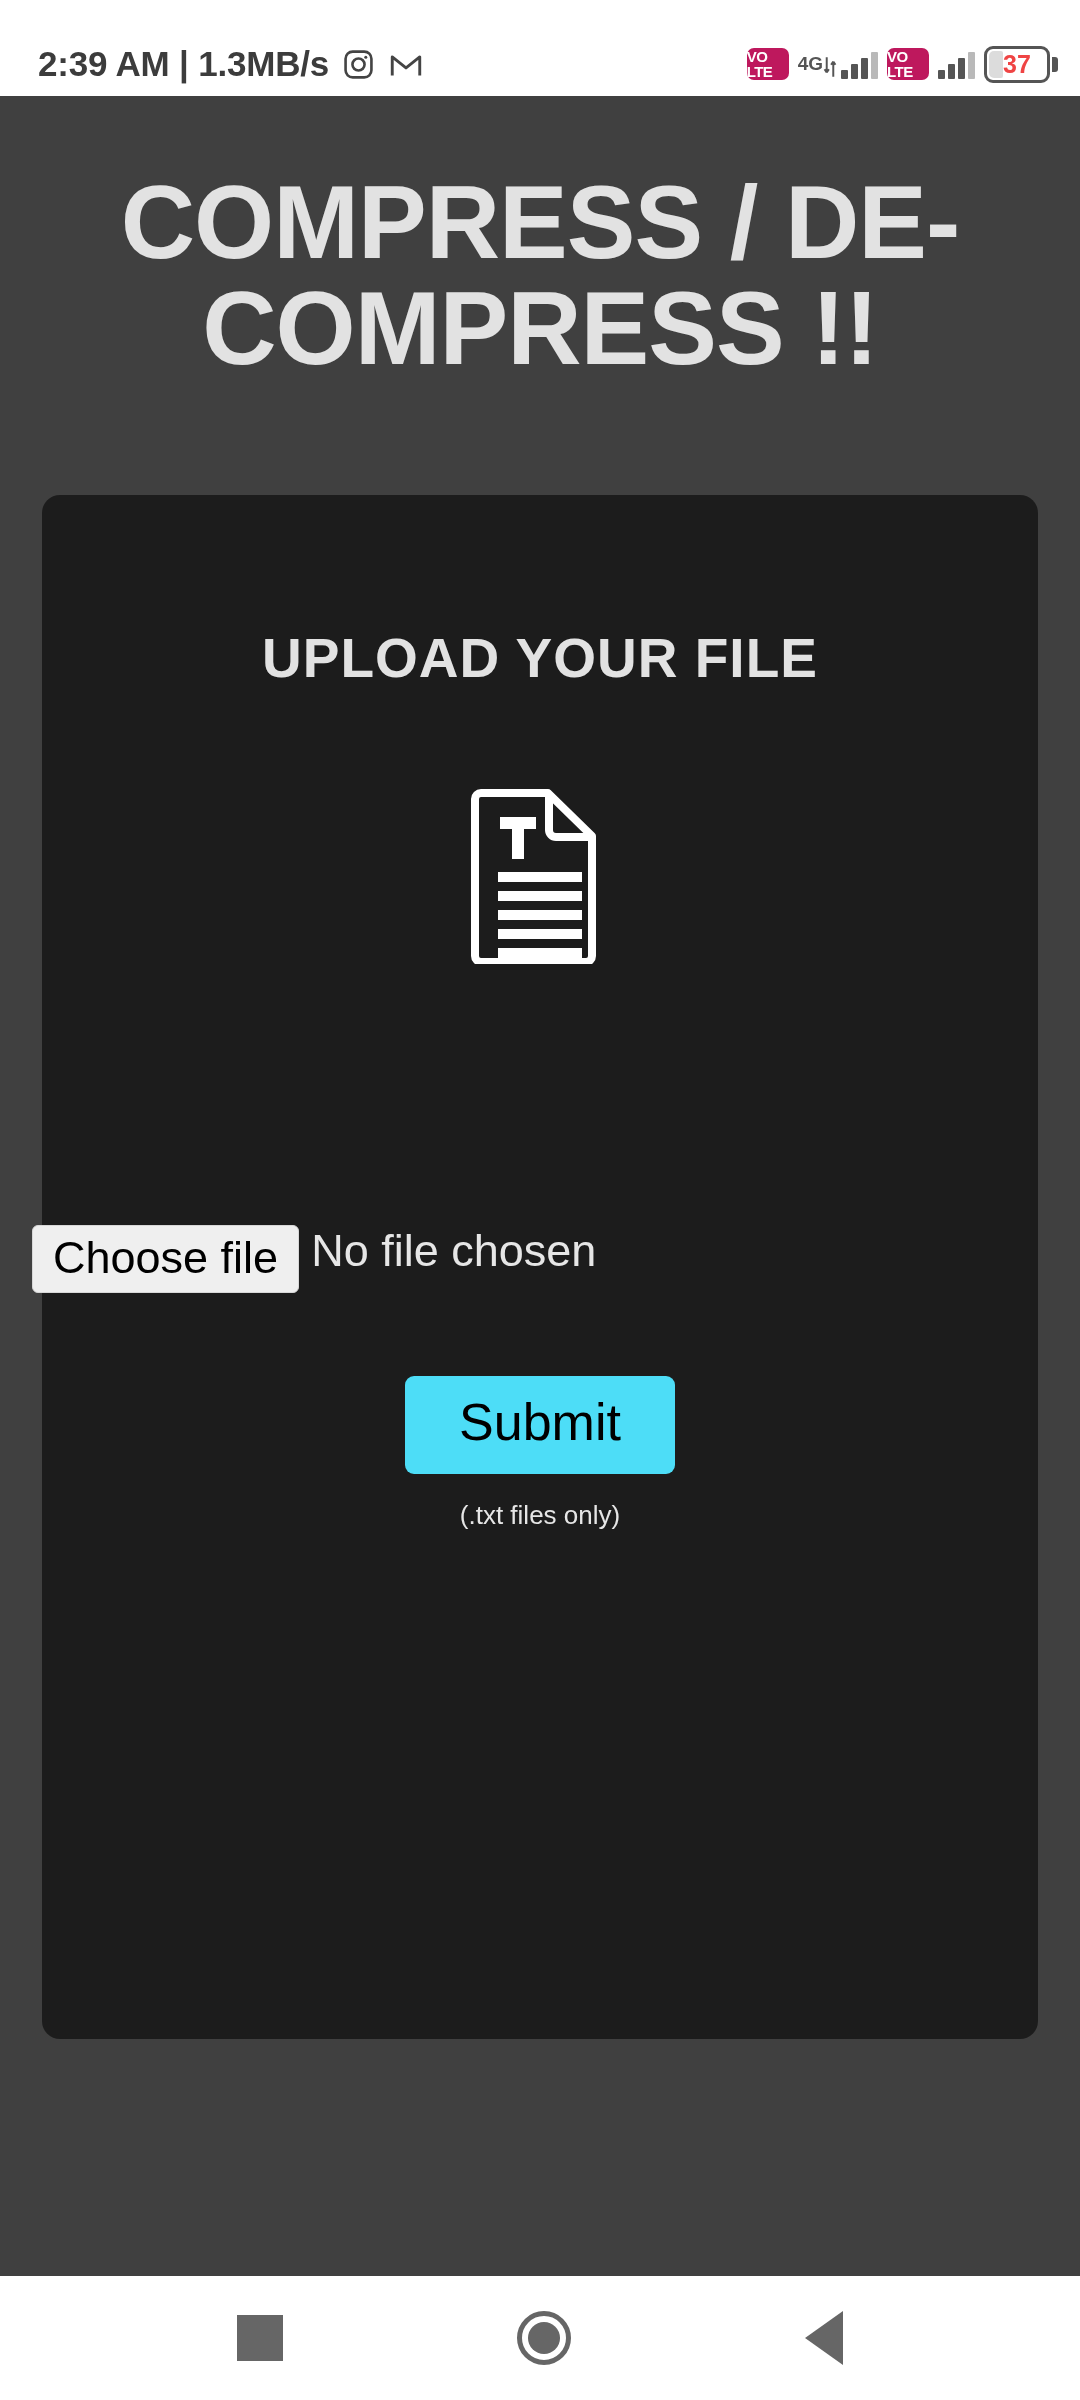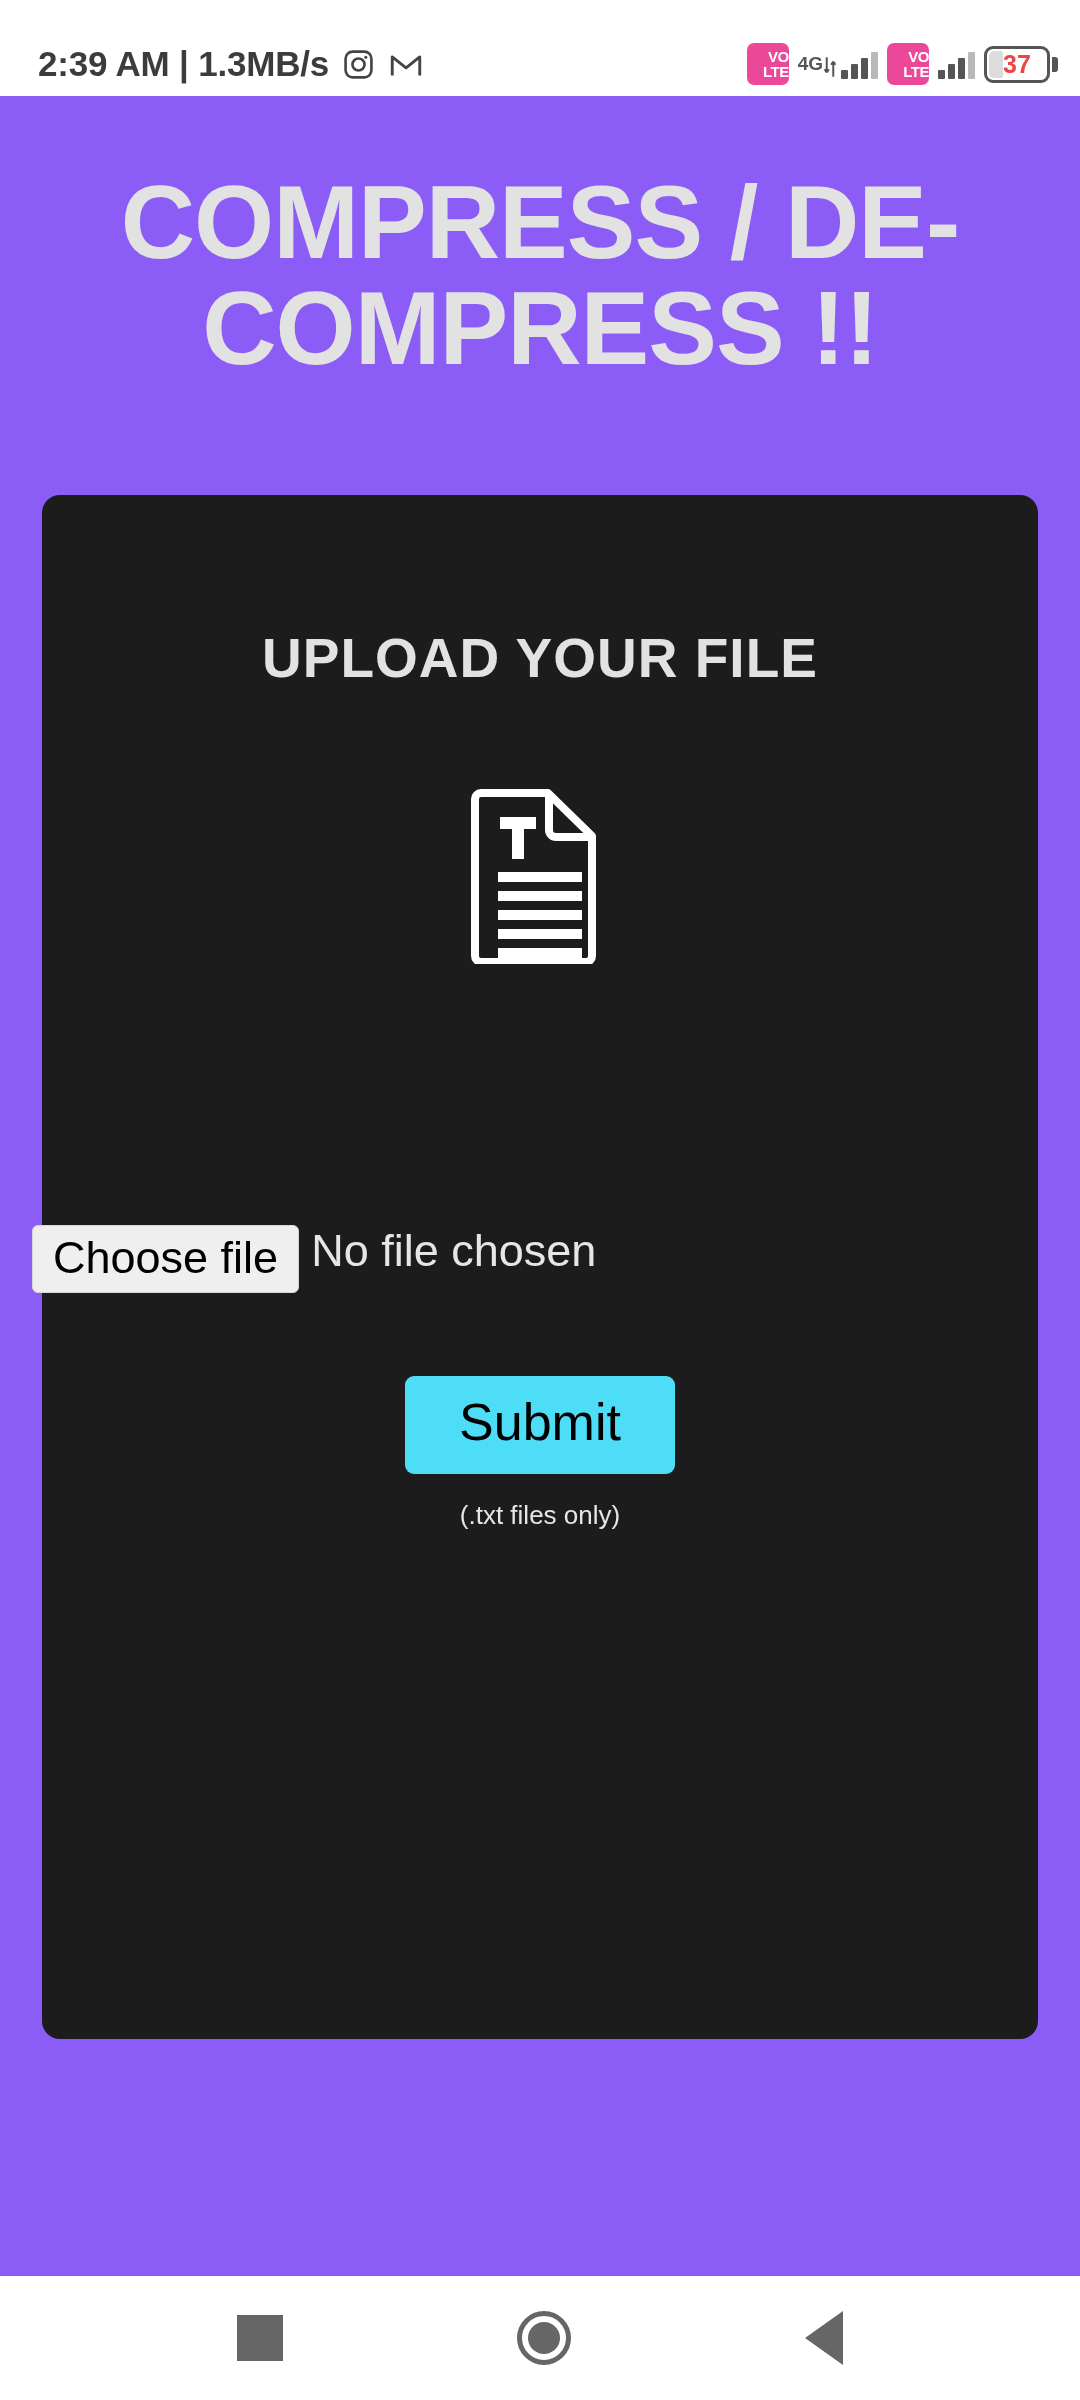--- a/index.html
+++ b/index.html
@@ -25,23 +25,23 @@
   .sb-clock{
     font-size:35px; font-weight:bold; color:#3c3c3c;
     letter-spacing:-0.2px; white-space:nowrap;
   }
   .sb-right{ display:flex; align-items:center; gap:9px; }
 
   .ico-ig{ width:33px; height:33px; }
   .ico-gm{ width:36px; height:33px; }
 
   .volte{
-    background:#ec4899; color:#fff; border-radius:7px;
-    width:42px; height:42px; display:flex; flex-direction:column;
-    align-items:flex-end; justify-content:center; line-height:1;
+    background:#be185d; color:#fff; border-radius:7px;
+    width:42px; height:32px; display:flex; flex-direction:column;
+    align-items:flex-start; justify-content:center; line-height:1;
   }
   .volte .v1{ font-size:15px; font-weight:bold; letter-spacing:-0.5px;}
   .volte .v2{ font-size:15px; font-weight:bold; letter-spacing:-0.5px;}
 
   .net-wrap{ display:flex; flex-direction:row; align-items:center; gap:0px;}
   .net-label{ font-size:19px; font-weight:bold; color:#555; line-height:1; margin-bottom:1px;}
   .bars{ display:flex; align-items:flex-end; gap:3px; height:30px; }
   .bars i{ display:block; width:7px; background:#555; border-radius:1px;}
   .bars i.b1{height:9px;} .bars i.b2{height:15px;}
   .bars i.b3{height:21px;} .bars i.b4{height:27px;}
@@ -60,21 +60,21 @@
     position:absolute; left:2px; top:2px; bottom:2px; width:14px;
     background:#dcdcdc; border-radius:5px 2px 2px 5px;
   }
   .bat-num{ font-size:25px; font-weight:bold; color:#ef4444; position:relative; z-index:2;}
   .bat-tip{ width:6px; height:15px; background:#555; border-radius:0 3px 3px 0; margin-left:2px;}
 
   
   .page{
     position:absolute; top:96px; left:0;
     width:1080px; height:2180px;
-    background:#8b5cf6;
+    background:#404040;
     overflow:hidden;
   }
 
   .title{
     text-align:center;
     color:#e2e2e2;
     font-size:103px;
     font-weight:bold;
     line-height:1.03;
     letter-spacing:-1px;

